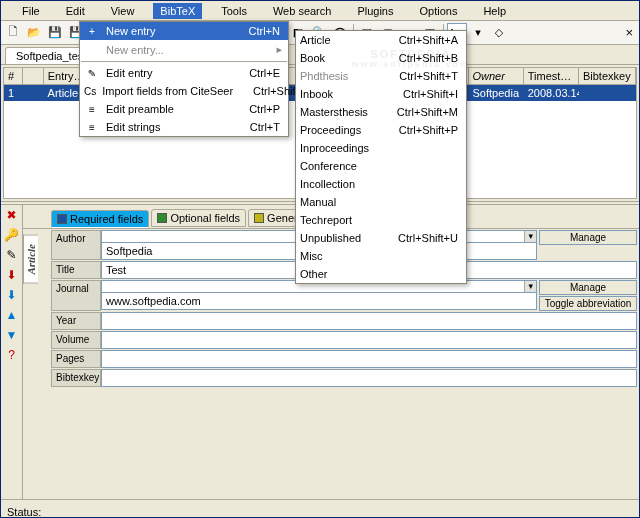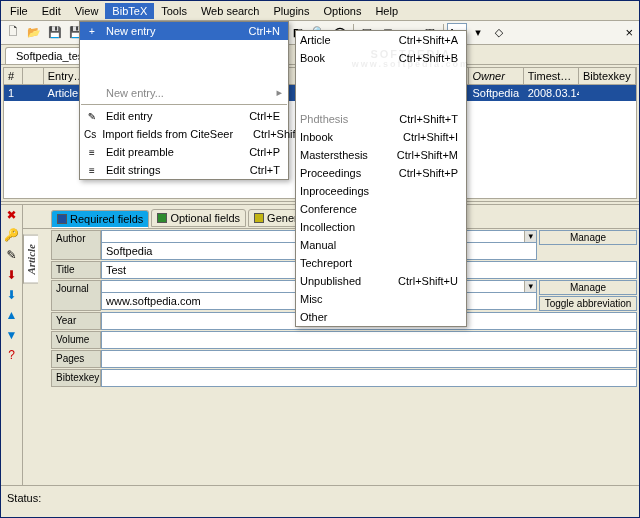--- a/index.html
+++ b/index.html
@@ -5,21 +5,21 @@
 * { box-sizing: border-box; margin: 0; padding: 0; font-family: Tahoma, sans-serif; font-size: 11px; }
 body { width:640px; height:518px; background:#ece9d8; overflow:hidden; }
 .window { width:640px; height:518px; border:1px solid #0a246a; display:flex; flex-direction:column; background:#ece9d8; }
 .title-bar { height:24px; background:linear-gradient(to bottom,#0a6cde,#1562c8 40%,#0a246a); display:flex; align-items:center; padding:0 2px; color:#fff; }
 .title-bar .icon { width:16px; height:16px; background:#8fa05a; border-radius:3px; margin-right:4px; }
 .title-bar .title { flex:1; font-weight:bold; }
 .win-btns { display:flex; gap:2px; }
 .win-btn { width:22px; height:20px; background:linear-gradient(#5a9de8,#2a6bc7); border:1px solid #0a246a; border-radius:3px; color:#fff; font-weight:bold; display:flex; align-items:center; justify-content:center; cursor:pointer; }
 .win-btn.close { background:linear-gradient(#f08080,#c03030); }
 .menubar { height:20px; background:#ece9d8; display:flex; align-items:center; padding:0 2px; border-bottom:1px solid #aca899; position:relative; }
-.menu-item { padding:2px 7px; cursor:pointer; }
+.menu-item { padding:2px 7px; cursor:pointer;margin-left:12px; }
 .menu-item.active { background:#316ac5; color:#fff; }
 .toolbar { height:24px; border-bottom:1px solid #aca899; display:flex; align-items:center; padding:0 2px; gap:1px; background:#f5f4ee; position:relative; }
 .tb-btn { width:20px; height:20px; display:flex; align-items:center; justify-content:center; border:1px solid transparent; cursor:pointer; font-size:11px; }
 .tb-sep { width:1px; height:18px; background:#aca899; margin:0 2px; }
 .tb-close { margin-left:auto; font-family:Arial; font-size:13px; cursor:pointer; padding:0 4px;}
 .tabbar { height:20px; display:flex; align-items:flex-end; padding-left:4px; background:#ece9d8; border-bottom:1px solid #aca899;}
 .tab { background:#fff; border:1px solid #aca899; border-bottom:none; padding:2px 10px; border-radius:3px 3px 0 0; cursor:pointer;}
 .table-area { height:132px; background:#fff; border:1px solid #aca899; margin:2px; overflow:hidden; }
 .table-hdr { display:flex; background:#ece9d8; border-bottom:1px solid #aca899; }
 .table-hdr .th { border-right:1px solid #aca899; padding:2px 4px; overflow:hidden; text-overflow:ellipsis; white-space:nowrap; cursor:pointer;}
@@ -37,25 +37,25 @@
 .swatch{width:10px; height:10px; border:1px solid #555;}
 .fields { flex:1; overflow:auto; background:#ece9d8; padding:0 2px 0 28px; }
 .field-row { display:flex; margin:1px 0; }
 .flabel { width:50px; background:#dcdccc; border:1px solid #aca899; padding:2px 4px; font-size:10px;}
 .finput { flex:1; display:flex; flex-direction:column;}
 .finput input { width:100%; border:1px solid #7f9db9; padding:2px 4px; background:#fff; font-size:11px;}
 .fbtns { width:100px; display:flex; flex-direction:column; gap:1px; padding-left:2px;}
 .fbtn { border:1px solid #7f9db9; background:#ece9d8; padding:1px 3px; cursor:pointer; text-align:center; font-size:10px;}
 .dropdown{ width:100%; height:12px; border:1px solid #7f9db9; border-bottom:none; background:#fff; display:flex; justify-content:flex-end;}
 .dropdown::after{content:"▾"; padding:0 3px; background:#e3e3de; border-left:1px solid #aca899; font-size:9px;}
-.status { height:32px; border-top:1px solid #aca899; padding:6px 6px; }
+.status { height:18px; border-top:1px solid #aca899; padding:6px 6px; }
 .popup { position:absolute; background:#fff; border:1px solid #8a867a; box-shadow:2px 2px 5px rgba(0,0,0,0.3); z-index:100;}
 .popup-item { display:flex; align-items:center; padding:3px 4px; gap:6px; cursor:pointer; white-space:nowrap;}
 .popup-item.hi { background:#316ac5; color:#fff;}
-.popup-item.dis { color:#888;margin-top:43px;}
+.popup-item.dis { color:#888;}
 .popup-item .pi-icon { width:16px; text-align:center; font-size:10px;}
 .popup-item .pi-label { flex:1; padding-right:14px;}
 .popup-item .pi-sc { color:#000; padding-right:4px;}
 .popup-item.hi .pi-sc{color:#fff;}
 .popup-item .arrow{padding:0 2px;}
 .popup-sep { height:1px; background:#aca899; margin:2px 1px;}
 #bibtex-menu{top:20px; left:78px; width:210px;}
 #type-menu{top:30px; left:295px; width:172px;}
 .watermark{position:absolute; right:170px; top:48px; color:rgba(0,0,0,0.07); font-size:19px; font-weight:bold; letter-spacing:2px; pointer-events:none; z-index:200; text-align:center; line-height:1.1;}
 </style>

